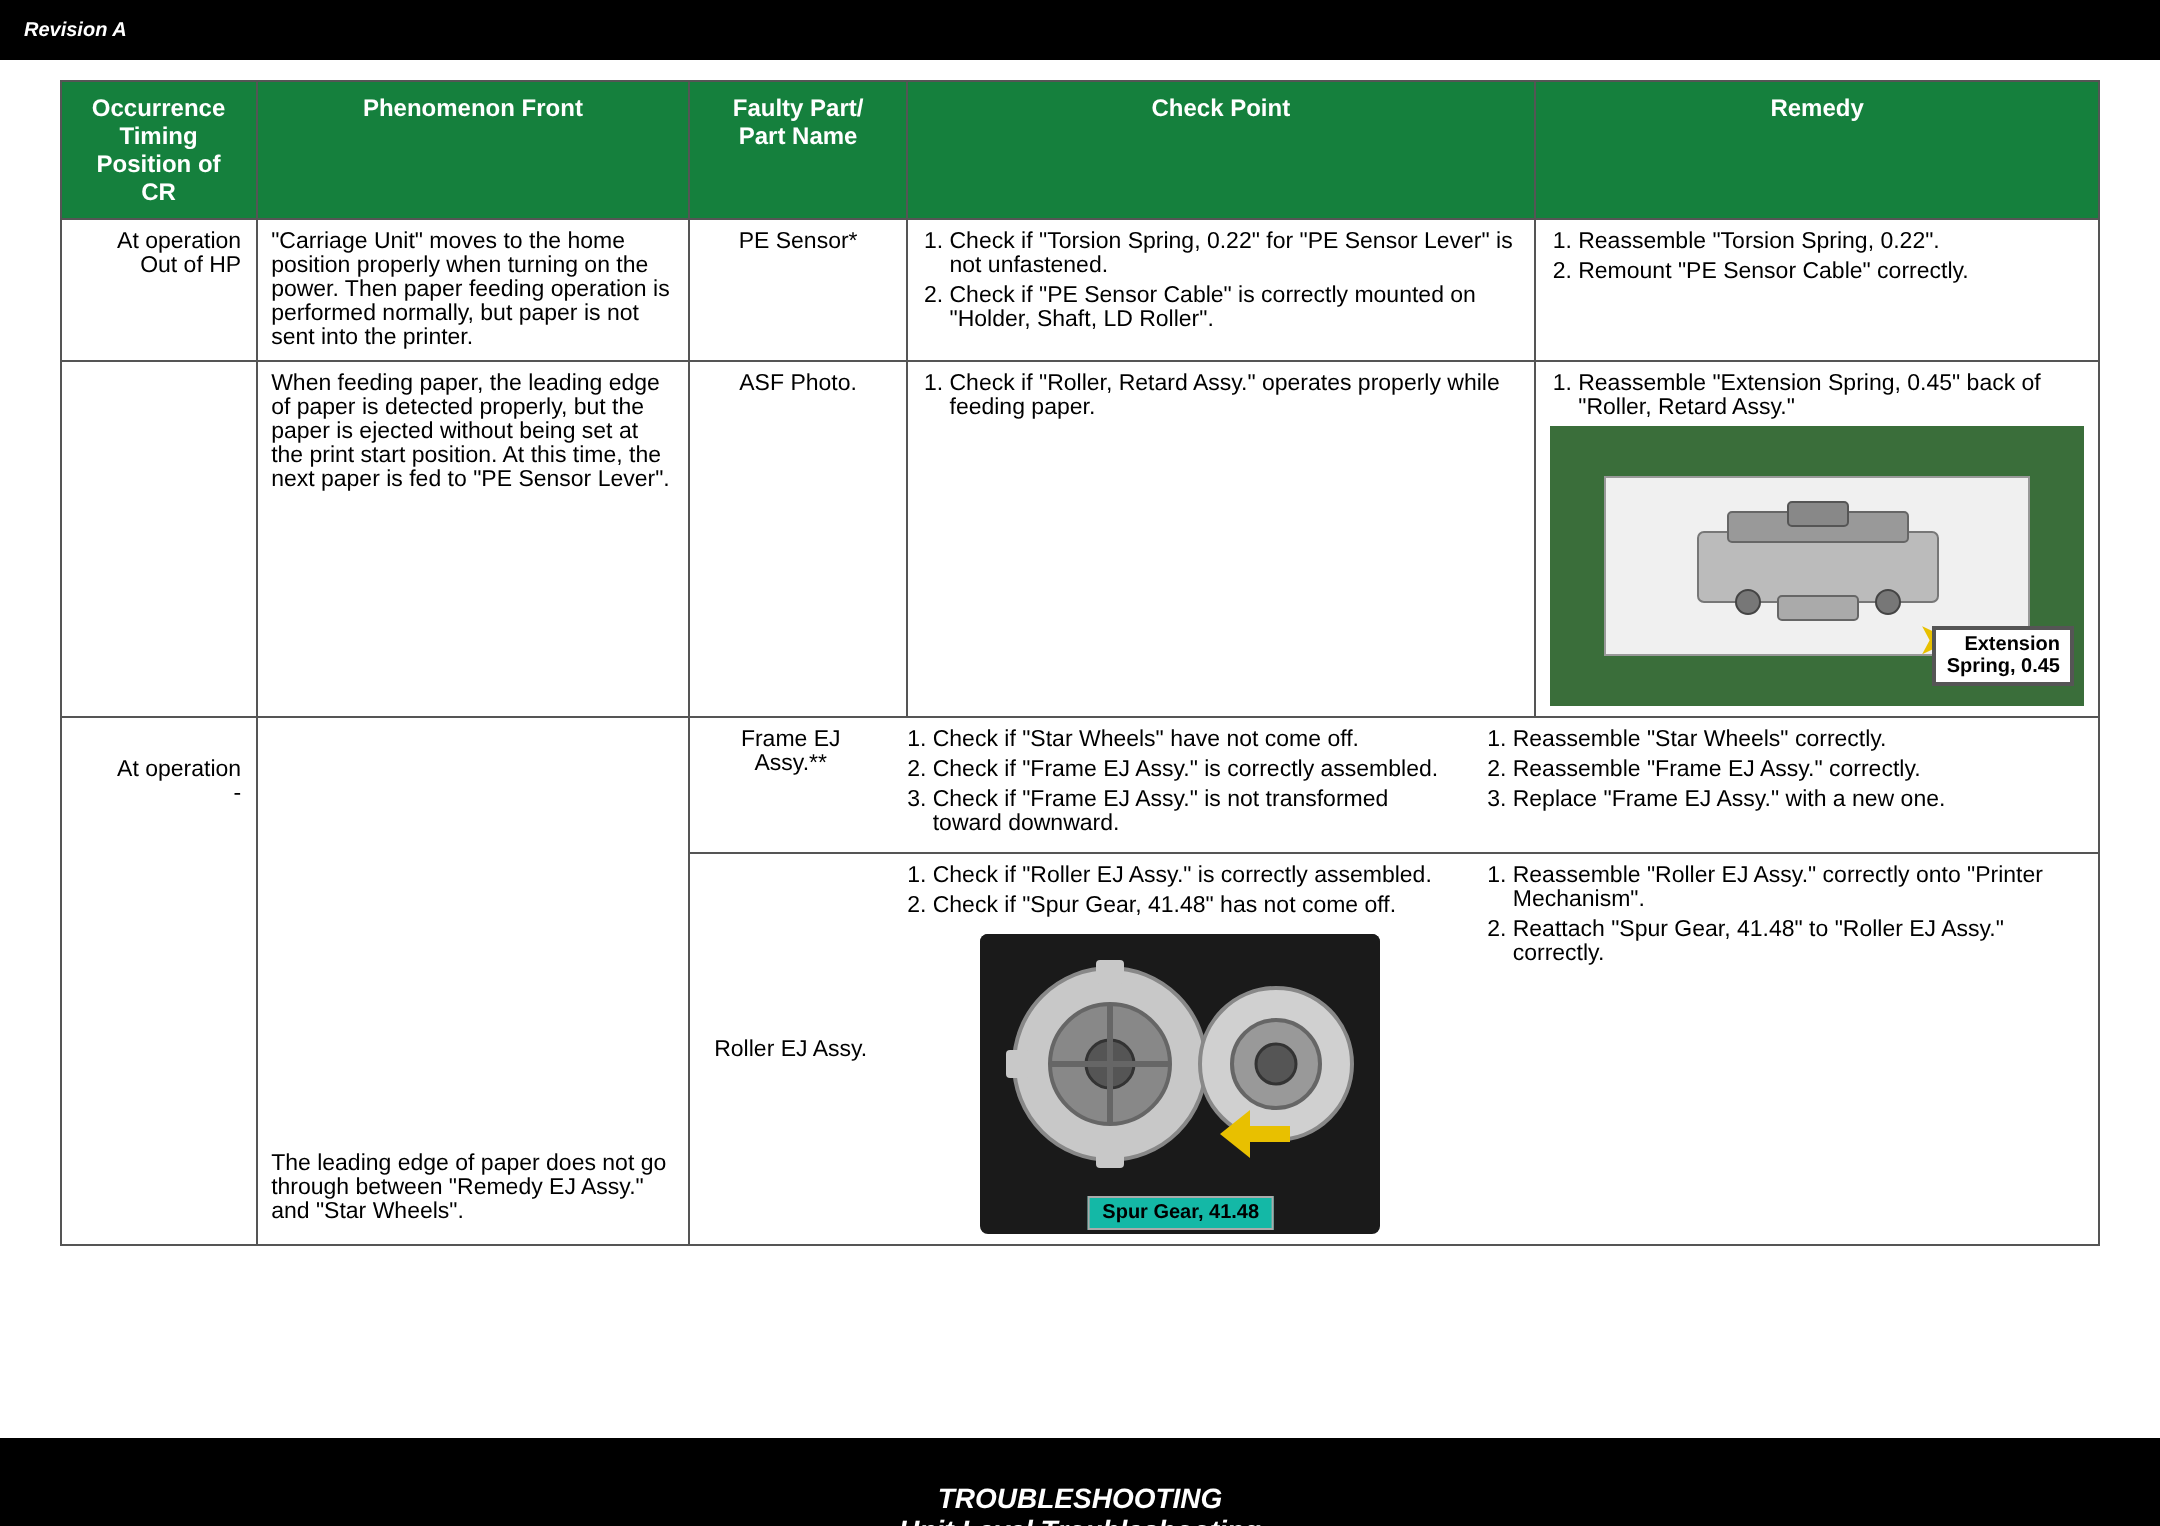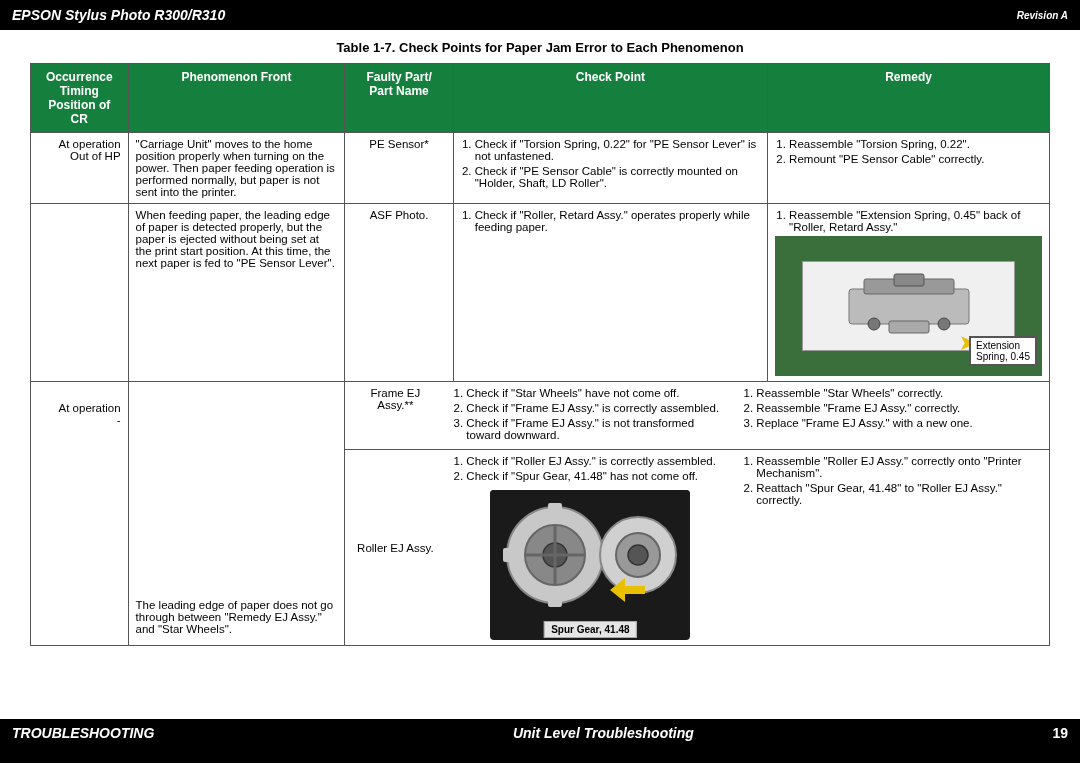--- a/index.html
+++ b/index.html
@@ -33,24 +33,25 @@
       font-weight: bold;
       font-size: 10px;
     }
 
     
     .footer-bar {
       background: #000;
       color: #fff;
       display: flex;
       justify-content: space-between;
-      align-items: flex-end;
+      align-items: center;
       padding: 22px 12px;
       height: 30px;
       margin-top: auto;
+      flex-direction: column;
     }
     .footer-left {
       font-style: italic;
       font-weight: bold;
       font-size: 14px;
     }
     .footer-center {
       font-style: italic;
       font-weight: bold;
       font-size: 14px;
@@ -166,42 +167,40 @@
       position: relative;
     }
     .ext-spring-label-box {
       position: absolute;
       bottom: 10px;
       right: 5px;
       background: #fff;
       border: 2px solid #555;
       padding: 2px 5px;
       font-size: 10px;
-      font-weight: normal;
-      text-align: left;
+      font-weight: bold;
+      text-align: right;
     }
     .spring-arrow {
       color: #e8c000;
       font-size: 22px;
       position: absolute;
       bottom: 20px;
       right: 65px;
     }
   </style>
 </head>
 <body>
 
 <div class="header-bar">
-  <span class="header-title">EPSON Stylus Photo R300/R310</span>
   <span class="header-revision">Revision A</span>
 </div>
 
 <div class="main-content">
 
-  <div class="table-title">Table 1-7.  Check Points for Paper Jam Error to Each Phenomenon</div>
 
   <table class="main-table">
     <colgroup>
       <col class="col-occurrence">
       <col class="col-phenomenon">
       <col class="col-faulty">
       <col class="col-checkpoint">
       <col class="col-remedy">
     </colgroup>
     <thead>
@@ -331,21 +330,21 @@
 
                     <circle cx="148" cy="65" r="38" fill="#d0d0d0" stroke="#888" stroke-width="2"></circle>
                     <circle cx="148" cy="65" r="22" fill="#999" stroke="#666" stroke-width="2"></circle>
                     <circle cx="148" cy="65" r="10" fill="#555" stroke="#333" stroke-width="1.5"></circle>
 
                     <line x1="65" y1="35" x2="65" y2="95" stroke="#666" stroke-width="3"></line>
                     <line x1="35" y1="65" x2="95" y2="65" stroke="#666" stroke-width="3"></line>
 
                     <polygon points="120,100 135,88 135,96 155,96 155,104 135,104 135,112" fill="#e8c000"></polygon>
                   </svg>
-                  <div style="position:absolute; bottom:2px; left:50%; transform:translateX(-50%); background:#e5e5e5; border:1px solid #aaa; padding:2px 6px; font-size:10px; font-weight:bold; white-space:nowrap; color:#000;">Spur Gear, 41.48</div>
+                  <div style="position:absolute; bottom:2px; left:50%; transform:translateX(-50%); background:#14b8a6; border:1px solid #aaa; padding:2px 6px; font-size:10px; font-weight:bold; white-space:nowrap; color:#000;">Spur Gear, 41.48</div>
                 </div>
               </td>
               <td style="border-right:none;">
                 <ol>
                   <li>Reassemble "Roller EJ Assy." correctly onto "Printer Mechanism".</li>
                   <li>Reattach "Spur Gear, 41.48" to "Roller EJ Assy." correctly.</li>
                 </ol>
               </td>
             </tr>
           </tbody>

